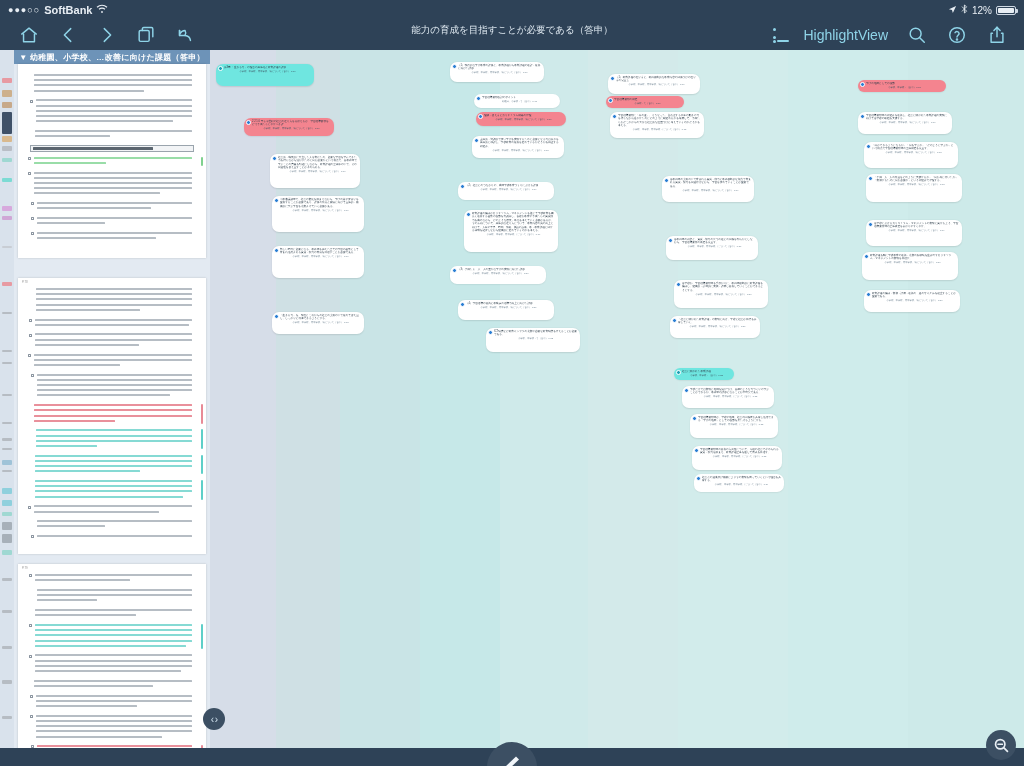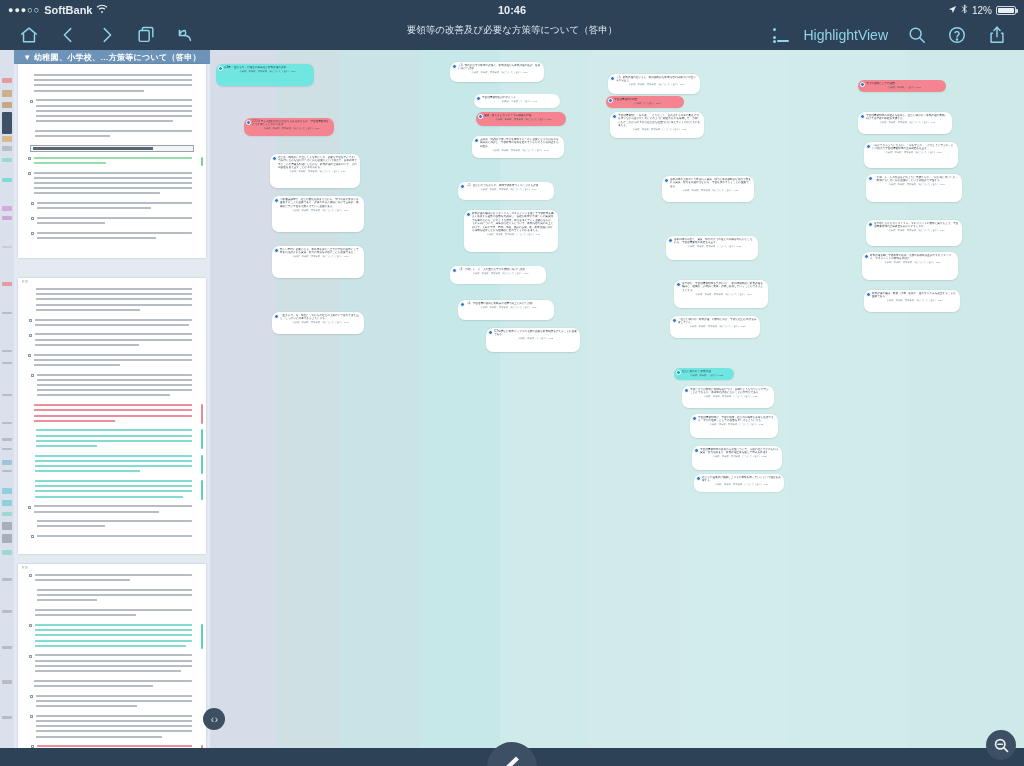--- a/index.html
+++ b/index.html
@@ -130,21 +130,20 @@
       <span class="sb-dots">●●●○○</span>
       <span class="sb-carrier">SoftBank</span>
       <span style="display:inline-block">
         <svg width="12" height="10" viewBox="0 0 12 10" fill="none" stroke="#e8eef4" stroke-width="1.2">
           <path d="M1 3.2 A8 8 0 0 1 11 3.2"></path>
             <path d="M3 5.3 A5 5 0 0 1 9 5.3"></path>
           <circle cx="6" cy="8" r="0.9" fill="#e8eef4" stroke="none"></circle>
         </svg>
       </span>
     </div>
-    <div class="sb-center">10:46</div>
     <div class="sb-right">
       <span>
         <svg width="9" height="9" viewBox="0 0 10 10">
             <path d="M9 1 L1 4.6 L4.4 5.6 L5.4 9 Z" fill="#e8eef4"></path>
           </svg>
       </span>
       <span>
         <svg width="7" height="10" viewBox="0 0 7 10" stroke="#e8eef4" stroke-width="0.9" fill="none">
           <path d="M1 2.6 L5.6 7.2 L3.4 9 V1 L5.6 2.8 L1 7.4"></path>
         </svg>
@@ -180,21 +179,21 @@
       </span>
       <span class="nav-icon">
         <svg viewBox="0 0 22 22">
             <path d="M5 6 V11.5 H11 A5.5 5.5 0 0 0 11 6 C8 6 6.5 7.5 5.5 9.5"></path>
             <path d="M5 6 L5 11.5"></path>
             <path d="M17 17 A6.5 6.5 0 0 0 11 11.5"></path>
           </svg>
       </span>
     </div>
     <div class="nav-title">
-      <div>要領等の改善及び必要な方策等について（答申）</div>
+      <div>能力の育成を目指すことが必要である（答申）</div>
     </div>
     <div class="nav-right">
       <span style="display:flex;align-items:center;cursor:pointer">
         <span class="hv-glyph">
           <b></b>
             <b></b>
             <b></b>
             <i></i>
             <i></i>
             <i></i>
@@ -256,21 +255,21 @@
         <div class="mm" style="top: 484px; height: 9px; background: rgb(167, 176, 185);"></div>
         <div class="mm" style="top: 500px; height: 5px; background: rgb(159, 216, 210);"></div>
         <div class="mm" style="top: 528px; height: 3px; background: rgb(182, 188, 195);"></div>
         <div class="mm" style="top: 560px; height: 3px; background: rgb(182, 188, 195);"></div>
         <div class="mm" style="top: 596px; height: 3px; background: rgb(182, 188, 195);"></div>
         <div class="mm" style="top: 630px; height: 4px; background: rgb(182, 188, 195);"></div>
         <div class="mm" style="top: 666px; height: 3px; background: rgb(182, 188, 195);"></div>
       </div>
 
     <div class="docpane">
-      <div class="doc-header">▼ 幼稚園、小学校、…方策等について（答申）</div>
+      <div class="doc-header">▼ 幼稚園、小学校、…改善に向けた課題（答申）</div>
       <div id="pages">
           <div class="page" style="top: 14px; height: 194px;">
             <div class="ln" style="left: 16px; top: 10px; width: 158px;"></div>
             <div class="ln" style="left: 16px; top: 15.2px; width: 158px;"></div>
             <div class="ln" style="left: 16px; top: 20.4px; width: 158px;"></div>
             <div class="ln" style="left: 16px; top: 25.6px; width: 109.626px;"></div>
             <div class="bullet" style="left: 12px; top: 35.5px;"></div>
             <div class="ln" style="left: 18px; top: 35.3px; width: 156px;"></div>
             <div class="ln" style="left: 18px; top: 40.5px; width: 156px;"></div>
             <div class="ln" style="left: 18px; top: 45.7px; width: 156px;"></div>

